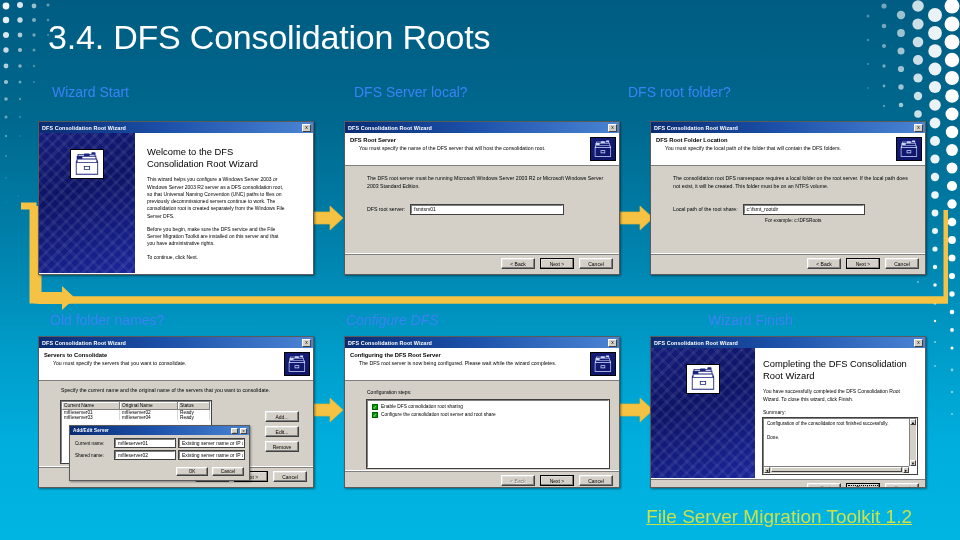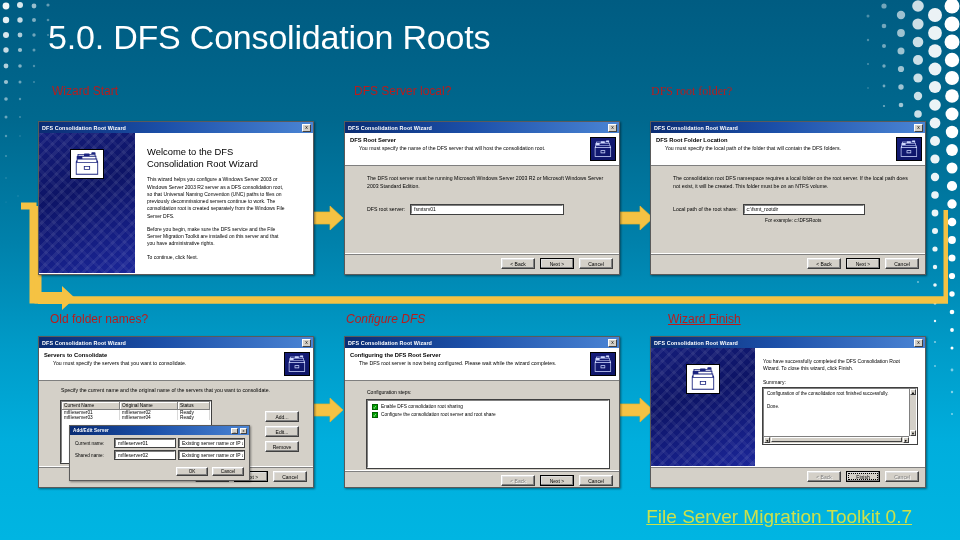--- a/index.html
+++ b/index.html
@@ -20,21 +20,21 @@
 
   
   #slide-title {
     position: absolute; left: 48px; top: 18px;
     font-size: 34px; color: #ffffff; letter-spacing: -0.2px;
     white-space: nowrap;
   }
 
   
   .step-caption {
-    position: absolute; color: #b91c1c; font-size: 12px;
+    position: absolute; color: #3b82f6; font-size: 14px;
     white-space: nowrap;
   }
 
   
   .conn { position: absolute; pointer-events: none; }
 
   
   #footer-link {
     position: absolute; right: 48px; bottom: 12px;
     color: #cde14a; font-size: 19px;
@@ -373,28 +373,28 @@
           <circle cx="112" cy="392" r="1.2"></circle>
         <circle cx="112" cy="414" r="1.0"></circle>
           <circle cx="95" cy="342" r="1.1"></circle>
         <circle cx="95" cy="366" r="0.9"></circle>
           <circle cx="78" cy="282" r="0.9"></circle>
       </g>
     </g>
   </svg>
 </div>
 
-<div id="slide-title">5.0. DFS Consolidation Roots</div>
+<div id="slide-title">3.4. DFS Consolidation Roots</div>
 
 <div class="step-caption" style="left:52px;  top:84px;">Wizard Start</div>
 <div class="step-caption" style="left:354px; top:84px;">DFS Server local?</div>
-<div class="step-caption" style="left:651px; top:84px;font-family:Liberation Serif, serif;">DFS root folder?</div>
+<div class="step-caption" style="left:628px; top:84px;">DFS root folder?</div>
 <div class="step-caption" style="left:50px;  top:312px;">Old folder names?</div>
 <div class="step-caption" style="left:346px; top:312px;font-style:italic;">Configure  DFS</div>
-<div class="step-caption" style="left:668px; top:312px;text-decoration:underline;">Wizard Finish</div>
+<div class="step-caption" style="left:708px; top:312px;">Wizard Finish</div>
 
 <div class="conn" style="left:306px; top:204px;">
   <svg width="38" height="28" viewBox="0 0 38 28">
     <polygon points="0,8 24,8 24,2 37,14 24,26 24,20 0,20" fill="#f5c243" stroke="#e8b42c" stroke-width="0.7"></polygon>
   </svg>
 </div>
 <div class="conn" style="left:616px; top:204px;">
   <svg width="38" height="28" viewBox="0 0 38 28">
     <polygon points="0,8 24,8 24,2 37,14 24,26 24,20 0,20" fill="#f5c243" stroke="#e8b42c" stroke-width="0.7"></polygon>
   </svg>
@@ -611,20 +611,21 @@
     <span class="dlg-title-text">DFS Consolidation Root Wizard</span>
     <span class="titlebtn">x</span>
   </div>
   <div class="dlg-welcome-body">
     <div class="art-panel right-art">
       <div class="wiz-icon-lg">
           <span class="glyph">🗃</span>
         </div>
     </div>
     <div class="welcome-text" style="padding:10px 8px 4px 8px;">
+      <div class="welcome-h">Completing the DFS Consolidation Root Wizard</div>
       <div class="welcome-p">You have successfully completed the DFS Consolidation Root Wizard. To close this wizard, click Finish.</div>
       <div class="small-label">Summary:</div>
       <div class="summary-box">
         <div class="summary-line">Configuration of the consolidation root finished successfully.</div>
         <div class="summary-line">&nbsp;</div>
         <div class="summary-line">Done.</div>
         <div class="sb-v">
           <span class="sb-btn">▲</span>
           <span class="sb-btn">▼</span>
         </div>
@@ -636,13 +637,13 @@
       </div>
     </div>
   </div>
   <div class="dlg-footer">
     <div class="btn disabled">&lt; Back</div>
     <div class="btn default focus-dot">Finish</div>
     <div class="btn disabled">Cancel</div>
   </div>
 </div>
 
-<a id="footer-link" href="#">File Server Migration Toolkit 0.7</a>
+<a id="footer-link" href="#">File Server Migration Toolkit 1.2</a>
 
 </body></html>

